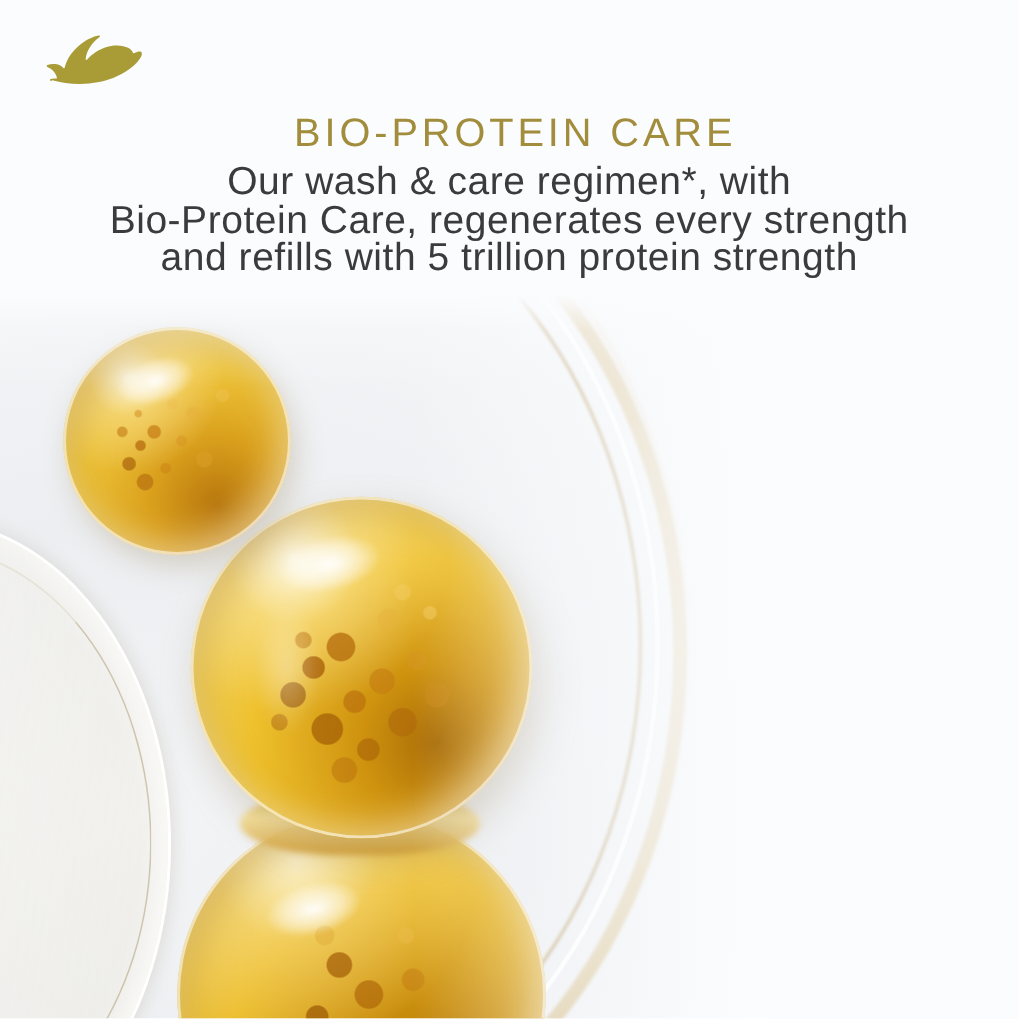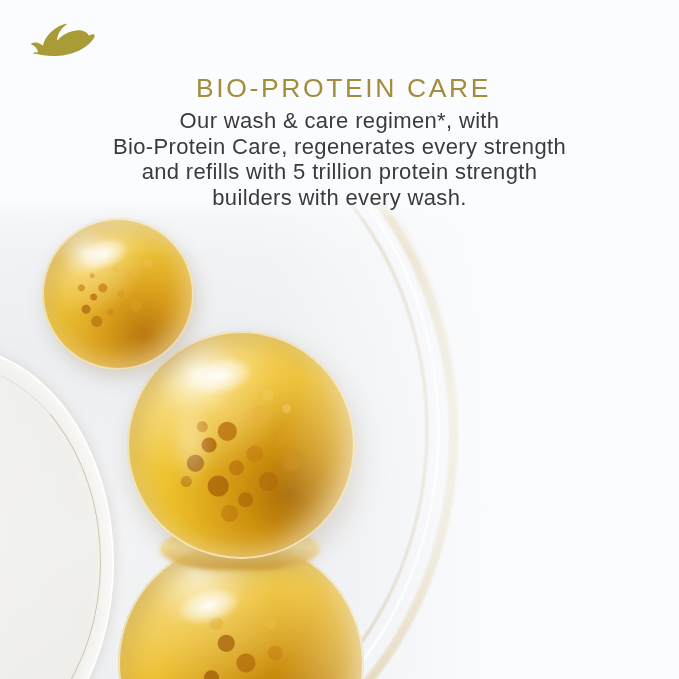--- a/index.html
+++ b/index.html
@@ -308,21 +308,21 @@
     color: #a28d3d;
     white-space: nowrap;
     margin-top: 18px;
   }
   .bodycopy {
     position: absolute;
     left: 0;
     top: 108px;
     width: 679px;
     text-align: center;
-    font-size: 22px;
+    font-size: 26px;
     line-height: 25.5px;
     font-weight: 300;
     letter-spacing: 0.35px;
     color: #3b3b3d;
   }
   .bodycopy .line { display: block; white-space: nowrap; }
 </style>
 </head>
 <body>
 
@@ -369,16 +369,15 @@
       <path fill="#a99b35" d="M4 33.5c6.8 2.0 15.6 3.0 24.4 2.2 9.0-0.8 17.6-3.6 24.2-7.8 4.6-2.9 7.8-6.0 9.6-8.7 1.0-1.5 1.5-2.8 1.4-3.7-0.1-0.8-0.7-1.2-1.6-1.2-1.0 0-2.2 0.4-3.4 1.0-0.5 0.2-0.9 0.2-1.0-0.1-0.4-1.2-1.5-2.4-3.2-3.3-2.4-1.3-5.7-1.9-9.4-1.5-4.8 0.5-9.8 2.6-13.9 5.6-1.6 1.2-3.0 2.5-4.0 3.7-0.4 0.5-1.0 0.4-1.0-0.2 0.1-2.6 1.3-5.9 3.5-9.0 1.6-2.3 3.6-4.3 5.6-5.7 0.8-0.6 0.6-1.3-0.4-1.1-4.3 0.8-9.2 3.3-13.4 7.0-3.7 3.2-6.6 7.1-8.2 10.9-0.5 1.2-0.9 2.4-1.1 3.5-0.1 0.5-0.6 0.6-0.9 0.2-0.9-1.1-2.4-2.0-4.3-2.4-2.1-0.5-4.4-0.3-6.2 0.4-0.9 0.4-0.9 1.0-0.1 1.3 2.3 0.9 4.2 2.6 5.4 4.7 0.5 0.9 0.8 1.7 0.9 2.4 0.1 0.5-0.2 0.8-0.7 0.7-1.2-0.2-2.5-0.1-3.4 0.3-0.8 0.4-0.7 1.0 0.2 1.3z"></path>
     </svg>
   </div>
 
   <div class="headline">BIO-PROTEIN CARE</div>
 
   <div class="bodycopy">
     <span class="line">Our wash &amp; care regimen*, with</span>
     <span class="line">Bio-Protein Care, regenerates every strength</span>
     <span class="line">and refills with 5 trillion protein strength</span>
-    <span class="line">builders with every wash.</span>
   </div>
 
 </div>
 
 </body></html>

